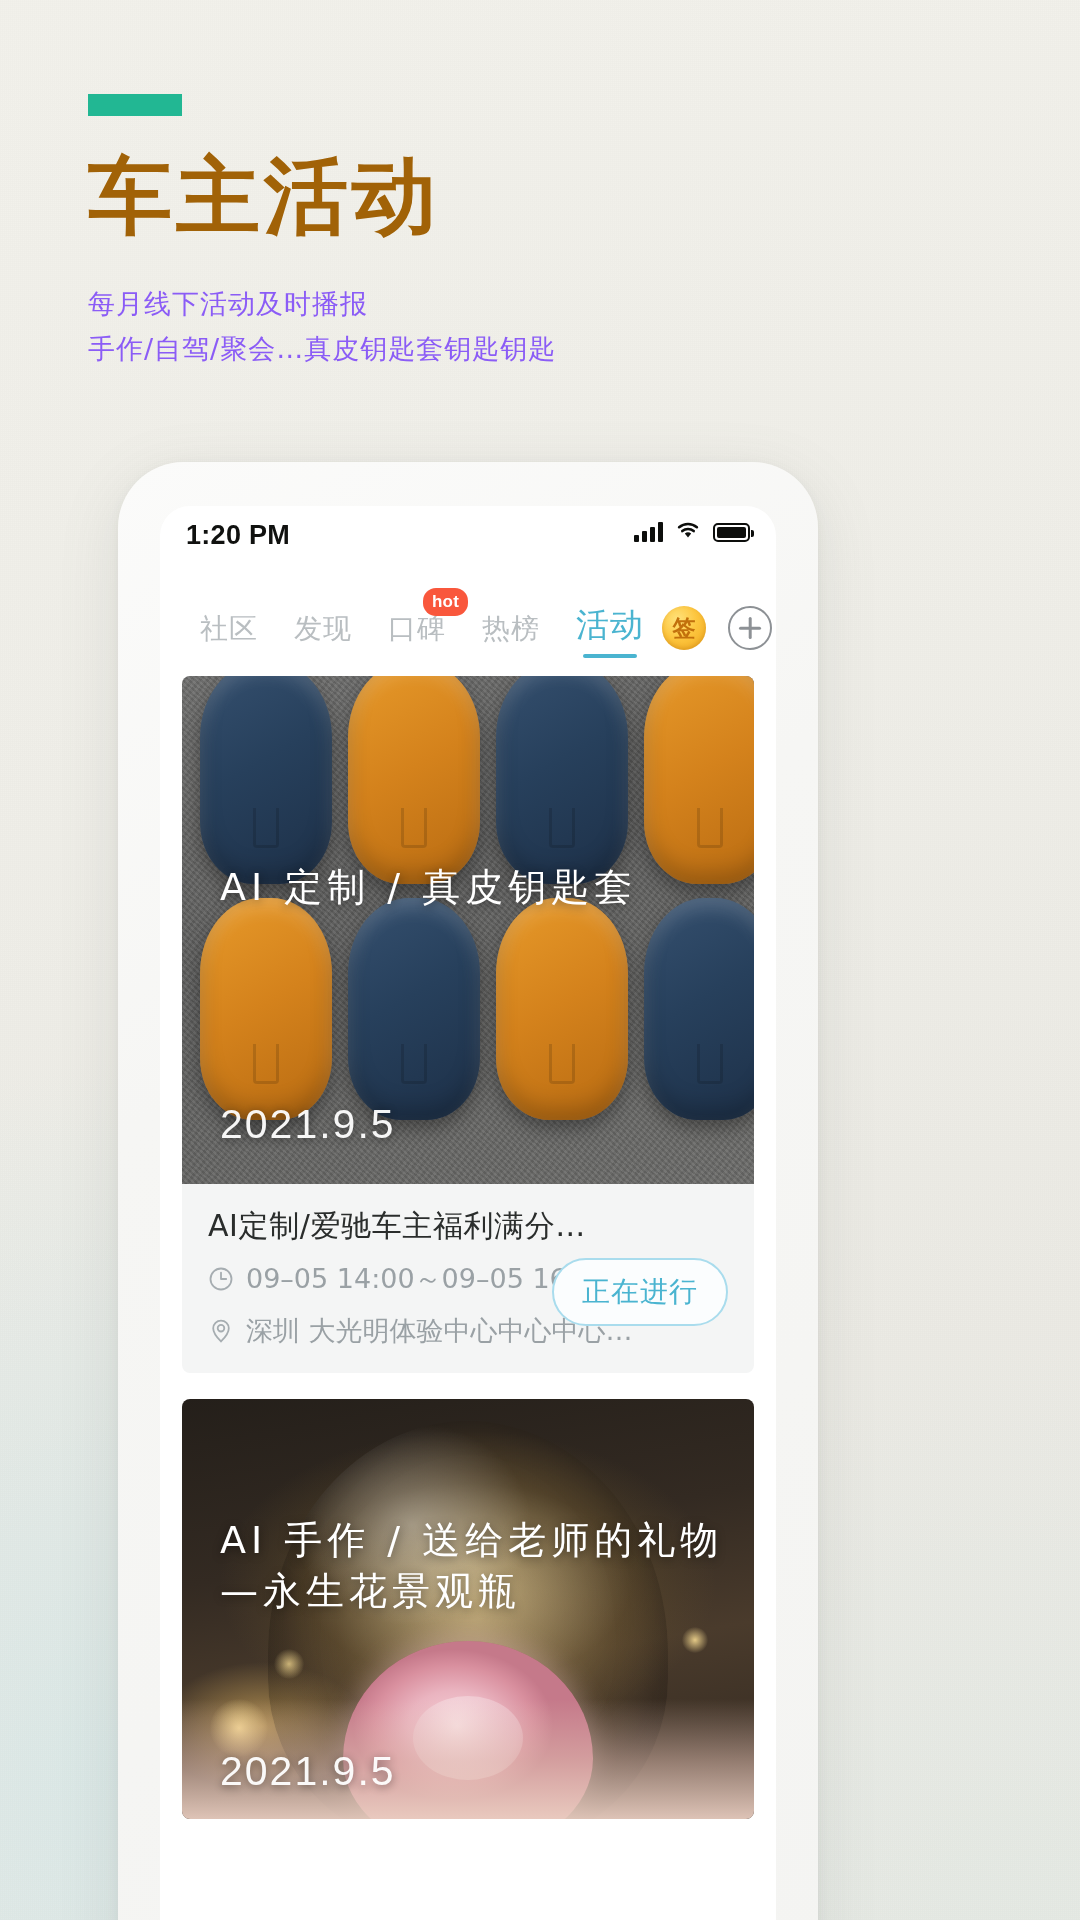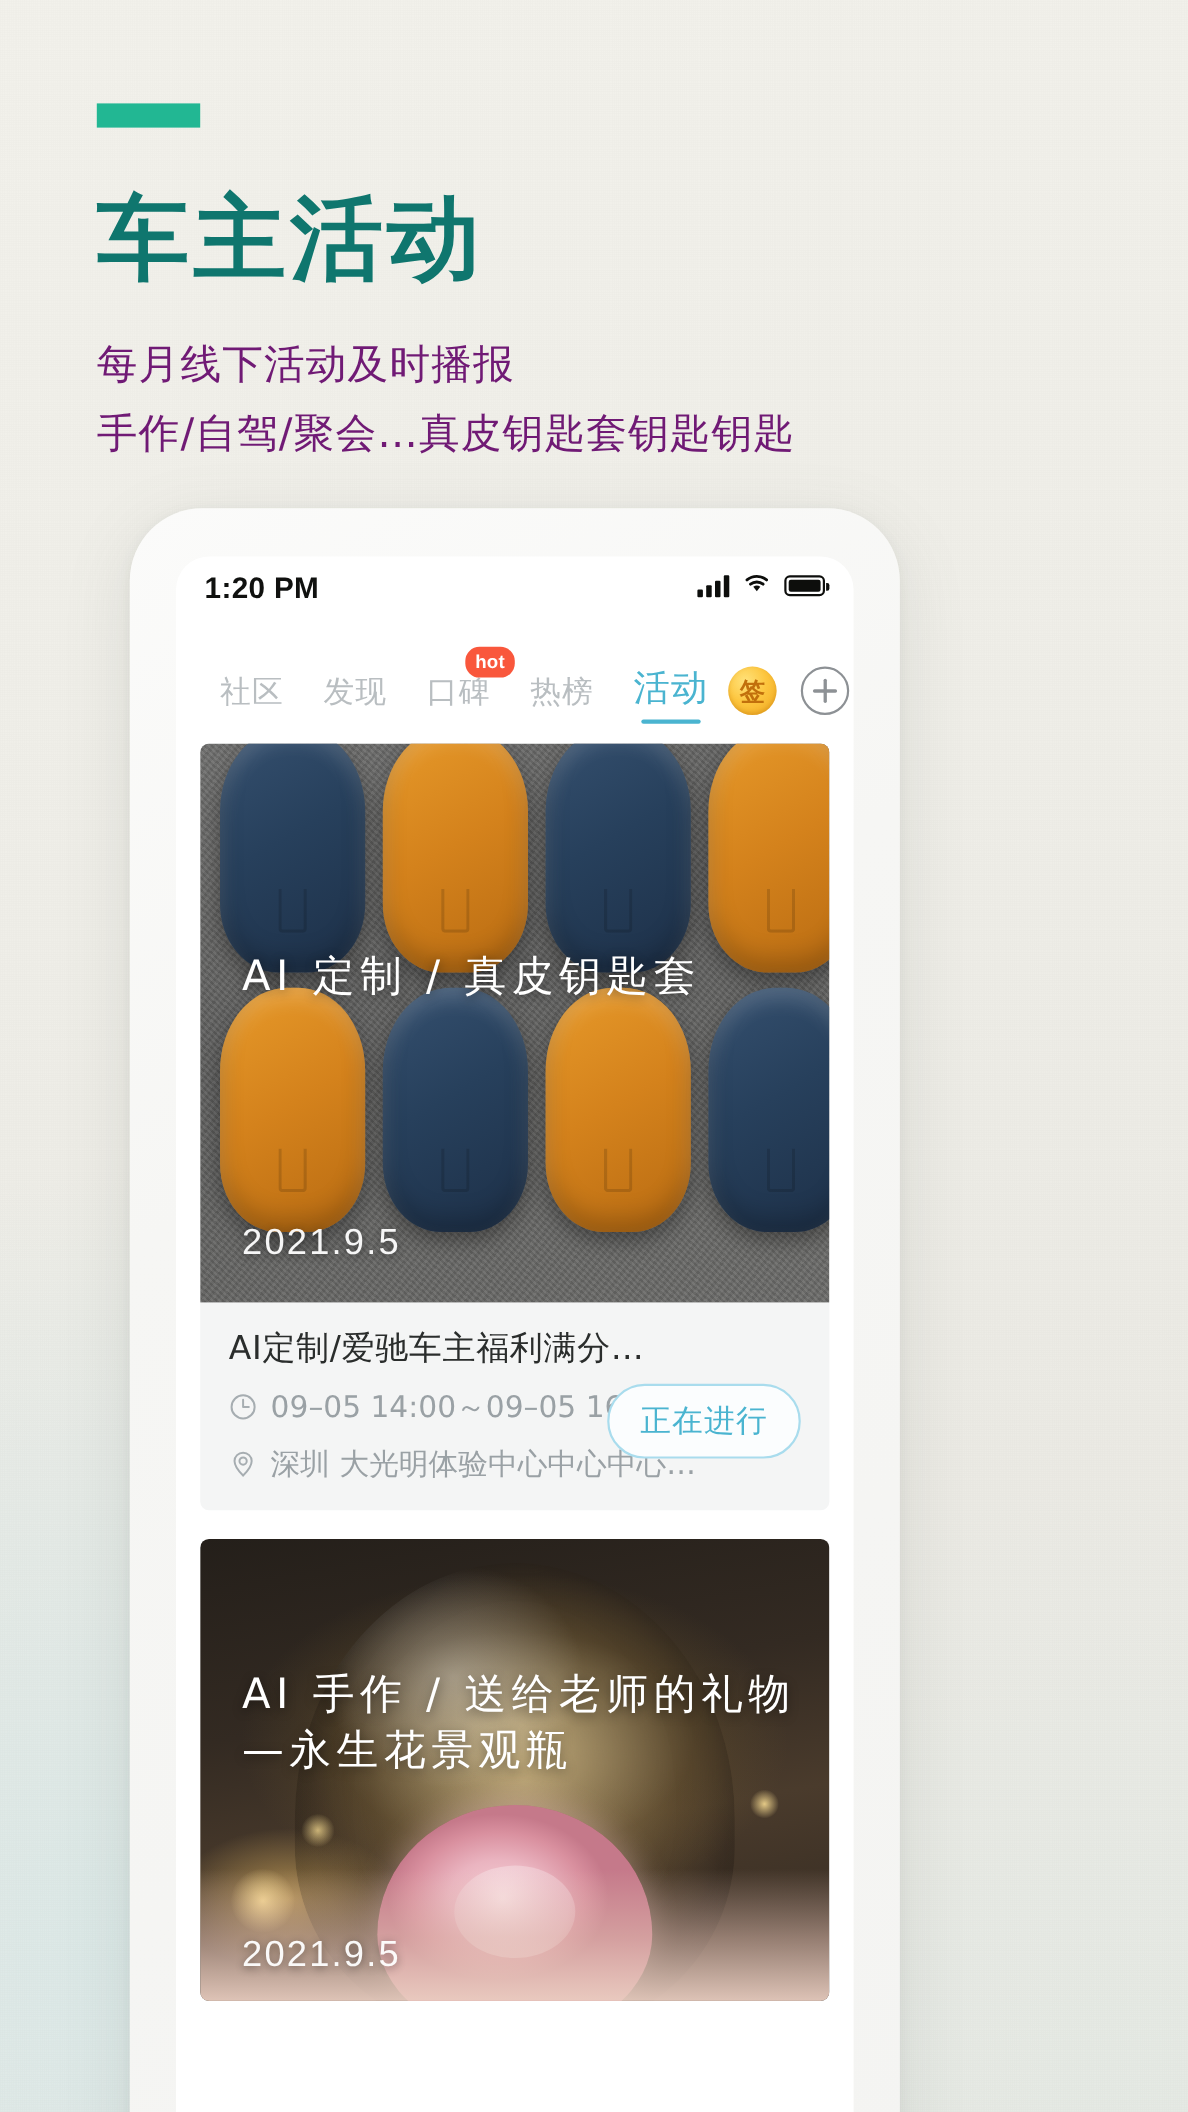--- a/index.html
+++ b/index.html
@@ -30,34 +30,34 @@
   }
 
   
   .header { position: absolute; left: 88px; top: 0; width: 900px; }
   .accent-bar {
     width: 94px; height: 22px;
     background: #22b793;
     margin-top: 94px;
   }
   .page-title {
-    margin-top: 56px;
+    margin-top: 36px;
     font-size: 84px;
     line-height: 1.06;
     letter-spacing: 4px;
-    color: #0f766e;
+    color: #a16207;
     font-weight: 700;
     font-family: "DejaVu Sans", "Liberation Sans", sans-serif;
   }
   .subtitle {
     margin-top: 40px;
-    font-size: 37px;
+    font-size: 27px;
     line-height: 1.68;
     letter-spacing: 1px;
-    color: #701a75;
+    color: #8b5cf6;
     font-weight: 400;
     font-family: "DejaVu Sans", "Liberation Sans", sans-serif;
   }
 
   
   .phone-shell {
     position: absolute;
     left: 118px; top: 462px;
     width: 700px; height: 1520px;
     background: linear-gradient(150deg, #fbfbfa 0%, #f6f6f4 35%, #f4f4f2 100%);
@@ -203,21 +203,21 @@
     position: absolute; left: 38px; top: 186px;
     color: #fff; font-size: 38px; letter-spacing: 5px;
     text-shadow: 0 2px 10px rgba(0,0,0,.45);
     font-family: "DejaVu Sans", "Liberation Sans", sans-serif;
     line-height: 1.34;
     font-weight: 400;
     max-width: 560px;
   }
   .media-date-overlay {
     position: absolute; left: 38px; bottom: 36px;
-    color: rgba(255,255,255,.95); font-size: 33px; letter-spacing: 2px;
+    color: rgba(255,255,255,.95); font-size: 41px; letter-spacing: 2px;
     text-shadow: 0 2px 8px rgba(0,0,0,.45);
     font-family: "Liberation Sans", sans-serif;
   }
 
   
   .media-flower {
     background:
       radial-gradient(62% 52% at 50% 44%, rgba(255,232,170,0.55) 0%, rgba(120,96,48,0.28) 46%, rgba(28,24,20,0.0) 70%),
       radial-gradient(28% 24% at 14% 78%, rgba(255,206,108,0.55) 0%, rgba(255,206,108,0) 64%),
       linear-gradient(170deg, #241f1a 0%, #332a22 36%, #4a3b2c 62%, #30271f 100%);

